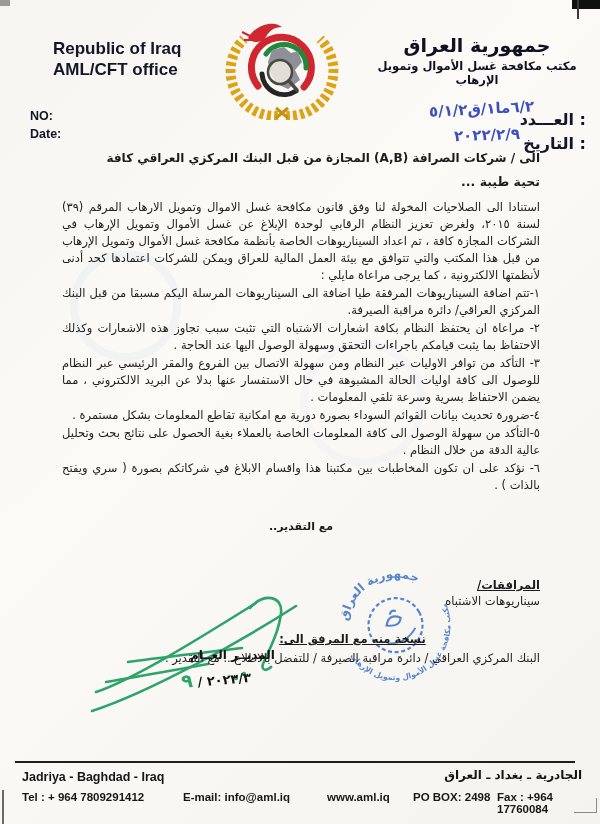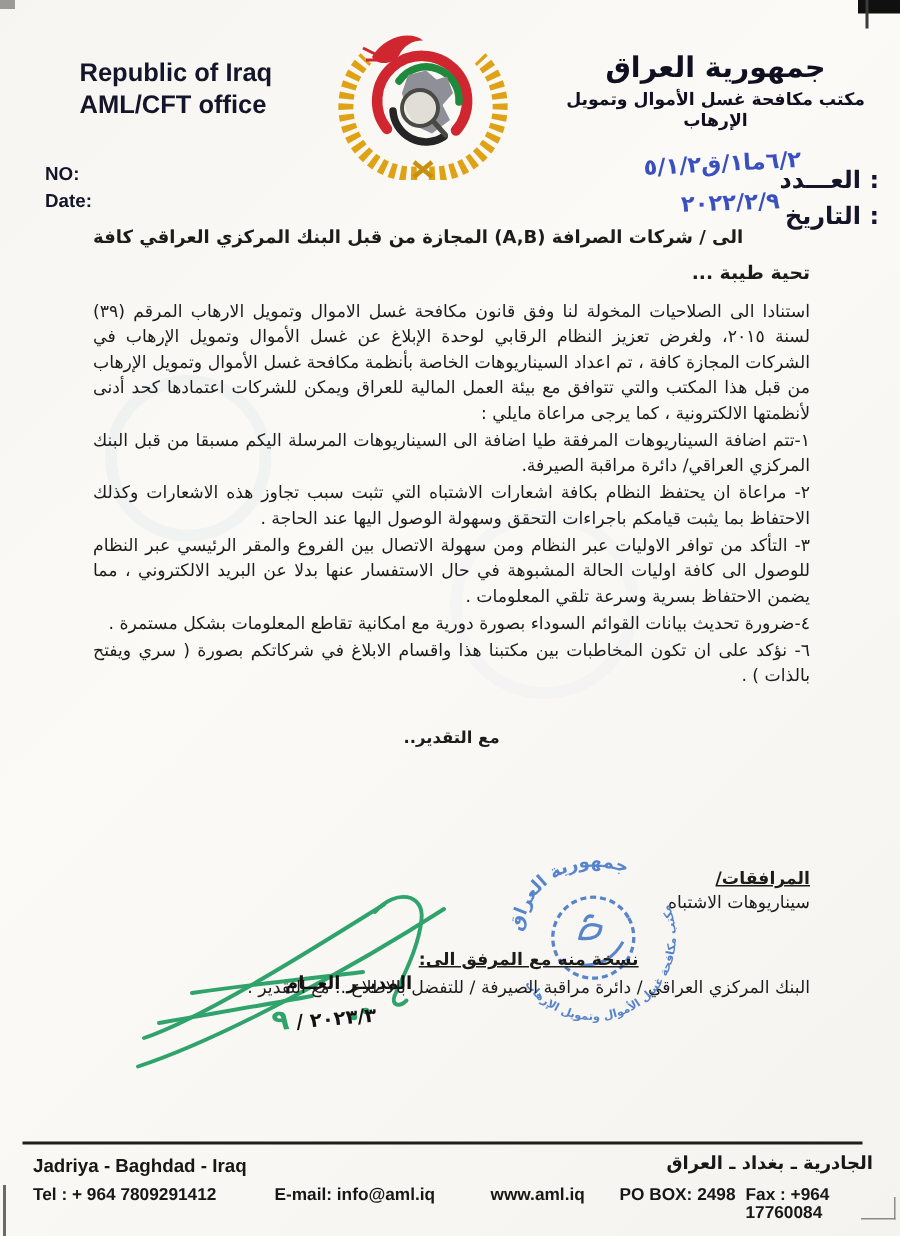--- a/index.html
+++ b/index.html
@@ -27,21 +27,21 @@
   .org-ar .l2{font-size:11.5px;font-weight:bold;margin-top:3px;}
   .ref-label{position:absolute;color:#15152a;font-weight:bold;font-size:16px;}
   .ref-no-label{right:14px;top:110px;}
   .ref-date-label{right:14px;top:134px;}
   .hand{color:#3a50bf;font-weight:bold;}
   .hand-no{position:absolute;right:66px;top:100px;font-size:15px;letter-spacing:1px;transform:rotate(-3deg);}
   .hand-date{position:absolute;right:80px;top:126px;font-size:15px;letter-spacing:2px;transform:rotate(-2deg);}
 
   
   .letter-body{position:absolute;left:62px;top:150px;width:478px;direction:rtl;color:#1c1c1c;font-size:11.5px;line-height:17px;}
-  .to-line{text-align:left;font-weight:bold;font-size:12px;margin-bottom:6px;}
+  .to-line{text-align:right;font-weight:bold;font-size:12px;margin-bottom:6px;}
   .subject{text-align:center;font-weight:bold;font-size:12px;text-decoration:underline;margin-bottom:13px;}
   .greeting{text-align:right;font-weight:bold;font-size:12.5px;margin-bottom:9px;}
   .intro,.item{text-align:justify;text-align-last:right;margin:0 0 1px 0;}
   .closing{text-align:center;font-weight:bold;font-size:11px;margin-top:24px;}
 
   
   .attachments{position:absolute;right:60px;top:577px;direction:rtl;text-align:right;color:#1c1c1c;font-size:11.5px;line-height:16px;}
   .attachments .lbl{font-weight:bold;text-decoration:underline;}
 
   
@@ -125,20 +125,21 @@
   <div class="hand hand-date" dir="ltr">٢٠٢٢/٢/٩</div>
 
   <div class="letter-body">
     <div class="to-line">الى / شركات الصرافة (A,B) المجازة من قبل البنك المركزي العراقي كافة</div>
     <div class="greeting">تحية طيبة ...</div>
     <p class="intro">استنادا الى الصلاحيات المخولة لنا وفق قانون مكافحة غسل الاموال وتمويل الارهاب المرقم (٣٩) لسنة ٢٠١٥، ولغرض تعزيز النظام الرقابي لوحدة الإبلاغ عن غسل الأموال وتمويل الإرهاب في الشركات المجازة كافة ، تم اعداد السيناريوهات الخاصة بأنظمة مكافحة غسل الأموال وتمويل الإرهاب من قبل هذا المكتب والتي تتوافق مع بيئة العمل المالية للعراق ويمكن للشركات اعتمادها كحد أدنى لأنظمتها الالكترونية ، كما يرجى مراعاة مايلي :</p>
     <p class="item">١-تتم اضافة السيناريوهات المرفقة طيا اضافة الى السيناريوهات المرسلة اليكم مسبقا من قبل البنك المركزي العراقي/ دائرة مراقبة الصيرفة.</p>
     <p class="item">٢- مراعاة ان يحتفظ النظام بكافة اشعارات الاشتباه التي تثبت سبب تجاوز هذه الاشعارات وكذلك الاحتفاظ بما يثبت قيامكم باجراءات التحقق وسهولة الوصول اليها عند الحاجة .</p>
     <p class="item">٣- التأكد من توافر الاوليات عبر النظام ومن سهولة الاتصال بين الفروع والمقر الرئيسي عبر النظام للوصول الى كافة اوليات الحالة المشبوهة في حال الاستفسار عنها بدلا عن البريد الالكتروني ، مما يضمن الاحتفاظ بسرية وسرعة تلقي المعلومات .</p>
     <p class="item">٤-ضرورة تحديث بيانات القوائم السوداء بصورة دورية مع امكانية تقاطع المعلومات بشكل مستمرة .</p>
+    <p class="item">٥-التأكد من سهولة الوصول الى كافة المعلومات الخاصة بالعملاء بغية الحصول على نتائج بحث وتحليل عالية الدقة من خلال النظام .</p>
     <p class="item">٦- نؤكد على ان تكون المخاطبات بين مكتبنا هذا واقسام الابلاغ في شركاتكم بصورة ( سري ويفتح بالذات ) .</p>
     <div class="closing">مع التقدير..</div>
   </div>
 
   <div class="attachments">
     <div class="lbl">المرافقات/</div>
     <div>سيناريوهات الاشتباه</div>
   </div>
 
   <div class="stamp-wrap">

